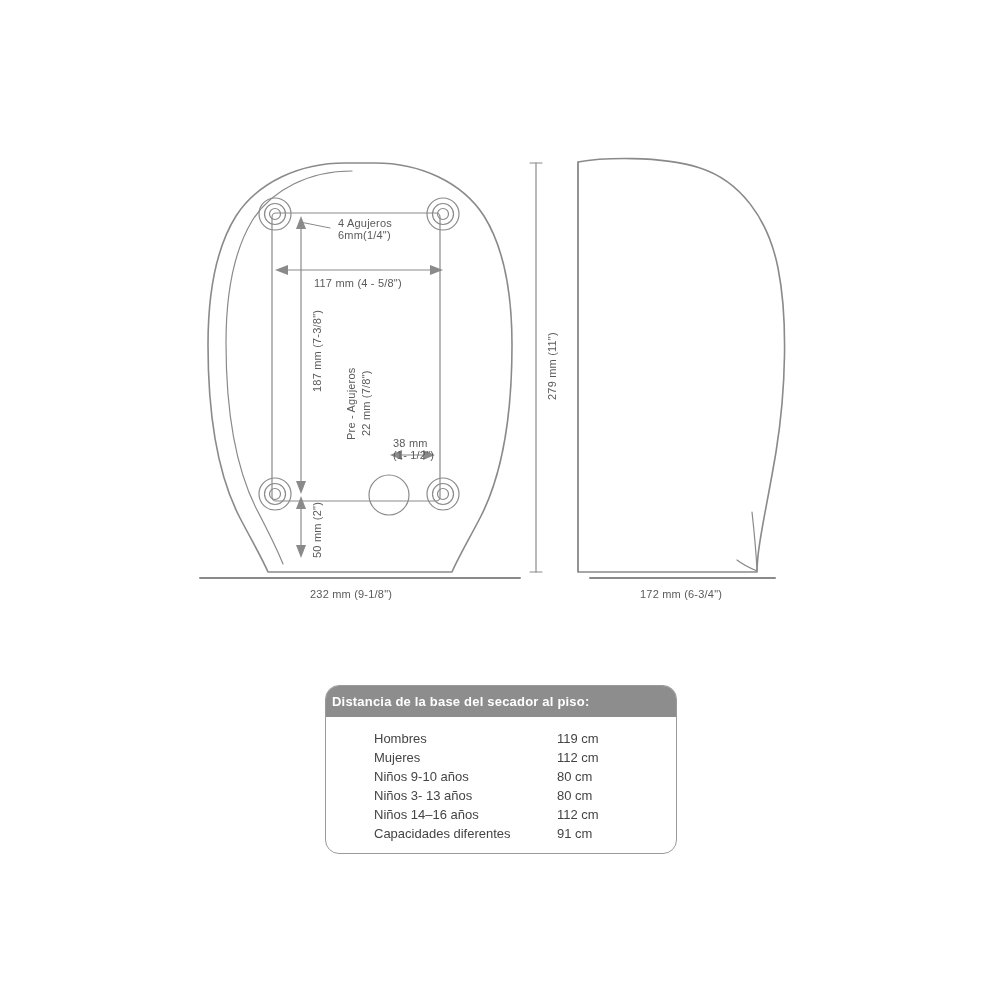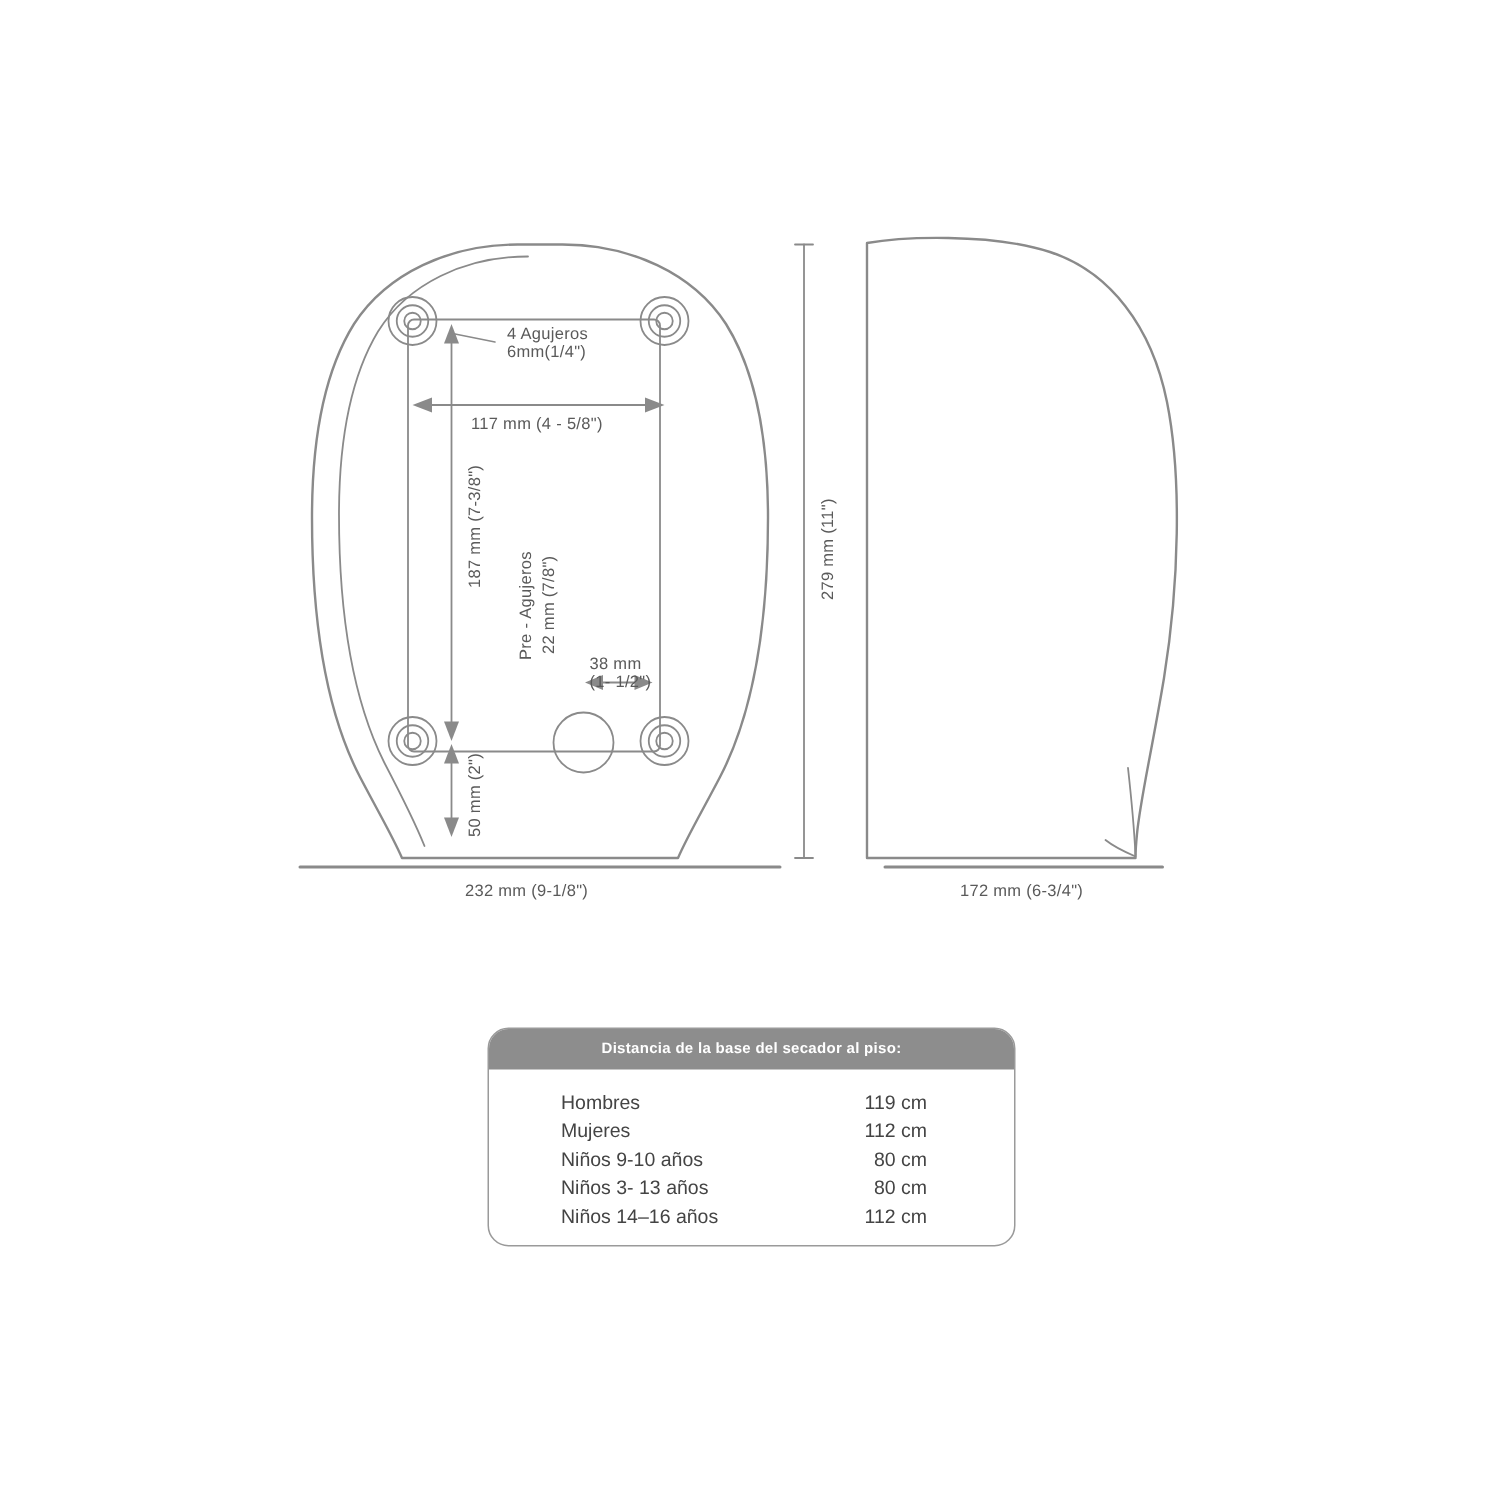--- a/index.html
+++ b/index.html
@@ -48,45 +48,44 @@
     width: 352px;
     border: 1px solid #9a9a9a;
     border-radius: 14px;
     overflow: hidden;
     background: #ffffff;
     box-sizing: border-box;
   }
   .table-header {
     background: #8d8d8d;
     color: #ffffff;
-    font-size: 10px;
+    font-size: 13px;
     font-weight: bold;
-    text-align: center;
     padding: 8px 6px 8px 6px;
     letter-spacing: 0.2px;
   }
   .table-body {
     padding: 12px 0 10px 0;
   }
   .table-row {
     display: flex;
     align-items: baseline;
     font-size: 13px;
     color: #444;
     padding: 2px 0;
+    gap: 31px;
   }
   .t-label {
     width: 200px;
     text-align: left;
     padding-left: 48px;
     box-sizing: border-box;
   }
   .t-value {
     width: 110px;
-    text-align: right;
     padding-right: 18px;
     box-sizing: border-box;
   }
 </style>
 </head>
 <body>
 
 <div class="stage">
 
   <svg class="diagram" viewBox="0 0 1000 1000">
@@ -229,16 +228,20 @@
         <span class="t-value">80 cm</span>
       </div>
       <div class="table-row">
         <span class="t-label">Niños 3- 13 años</span>
         <span class="t-value">80 cm</span>
       </div>
       <div class="table-row">
         <span class="t-label">Niños 14–16 años</span>
         <span class="t-value">112 cm</span>
       </div>
+      <div class="table-row">
+        <span class="t-label">Capacidades diferentes</span>
+        <span class="t-value">91 cm</span>
+      </div>
     </div>
   </div>
 
 </div>
 
 </body></html>

